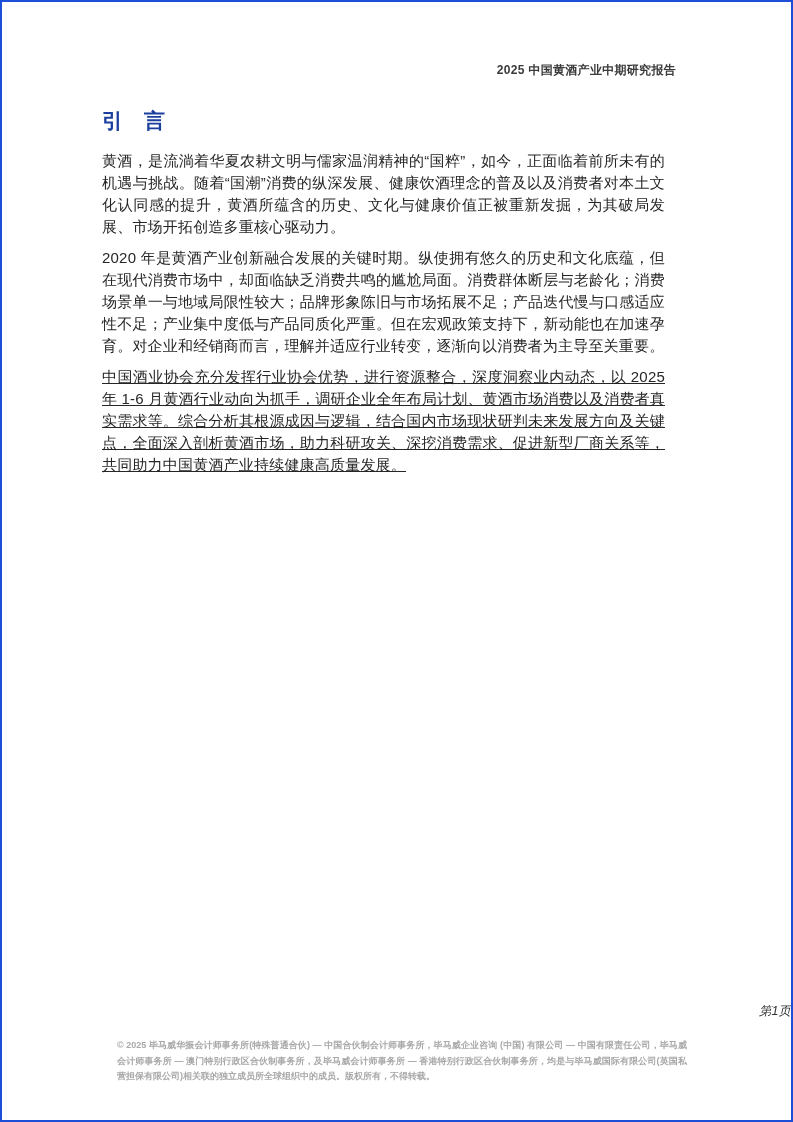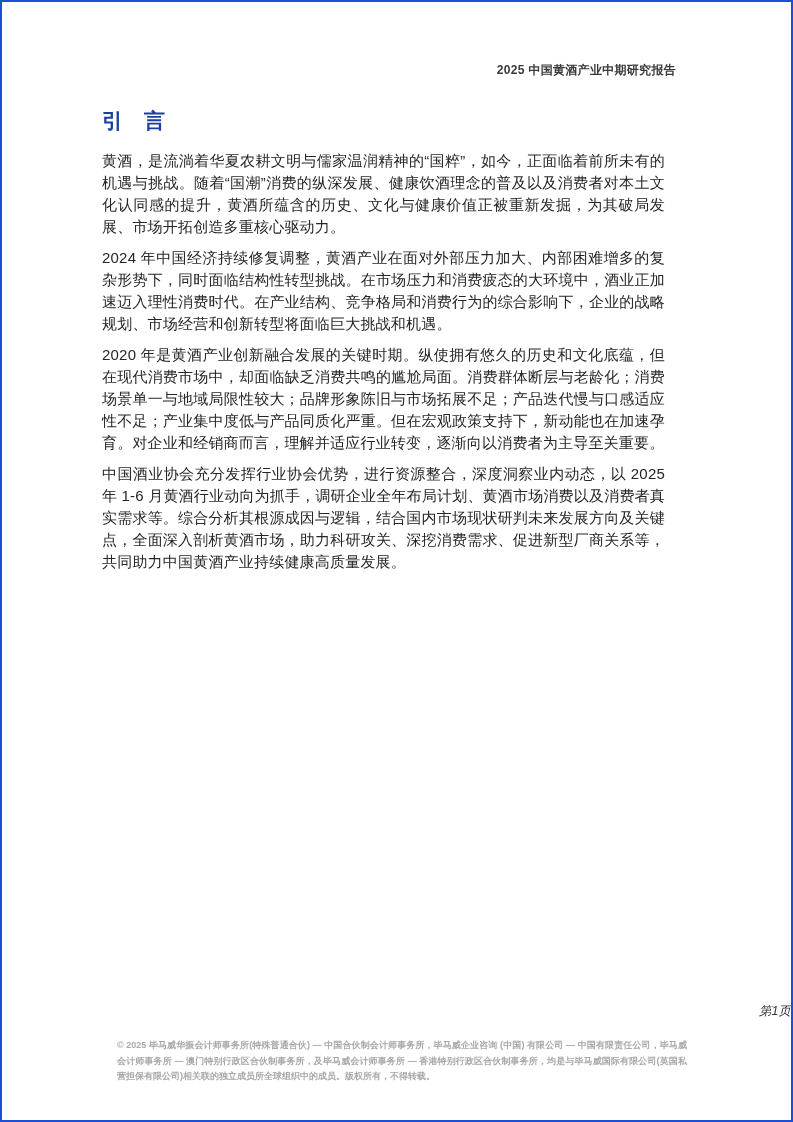--- a/index.html
+++ b/index.html
@@ -74,22 +74,21 @@
 <body>
 
 <div class="page">
   <div class="header" style="color: rgb(58, 58, 58);">2025 中国黄酒产业中期研究报告</div>
 
   <div class="content">
     <h1 class="title" style="color: rgb(27, 63, 158);">引　言</h1>
 
     <div class="body">
       <p style="color: rgb(38, 38, 38);">黄酒，是流淌着华夏农耕文明与儒家温润精神的“国粹”，如今，正面临着前所未有的机遇与挑战。随着“国潮”消费的纵深发展、健康饮酒理念的普及以及消费者对本土文化认同感的提升，黄酒所蕴含的历史、文化与健康价值正被重新发掘，为其破局发展、市场开拓创造多重核心驱动力。</p>
-      <p style="color: rgb(38, 38, 38);">2024 年中国经济持续修复调整，黄酒产业在面对外部压力加大、内部困难增多的复杂形势下，同时面临结构性转型挑战。在市场压力和消费疲态的大环境中，酒业正加速迈入理性消费时代。在产业结构、竞争格局和消费行为的综合影响下，企业的战略规划、市场经营和创新转型将面临巨大挑战和机遇。</p>
       <p style="color: rgb(38, 38, 38);">2020 年是黄酒产业创新融合发展的关键时期。纵使拥有悠久的历史和文化底蕴，但在现代消费市场中，却面临缺乏消费共鸣的尴尬局面。消费群体断层与老龄化；消费场景单一与地域局限性较大；品牌形象陈旧与市场拓展不足；产品迭代慢与口感适应性不足；产业集中度低与产品同质化严重。但在宏观政策支持下，新动能也在加速孕育。对企业和经销商而言，理解并适应行业转变，逐渐向以消费者为主导至关重要。</p>
-      <p style="color: rgb(38, 38, 38);">中国酒业协会充分发挥行业协会优势，进行资源整合，深度洞察业内动态，以 2025 年 1-6 月黄酒行业动向为抓手，调研企业全年布局计划、黄酒市场消费以及消费者真实需求等。综合分析其根源成因与逻辑，结合国内市场现状研判未来发展方向及关键点，全面深入剖析黄酒市场，助力科研攻关、深挖消费需求、促进新型厂商关系等，共同助力中国黄酒产业持续健康高质量发展。</p>
+      <p style="color: rgb(38, 38, 38); text-decoration: underline;">中国酒业协会充分发挥行业协会优势，进行资源整合，深度洞察业内动态，以 2025 年 1-6 月黄酒行业动向为抓手，调研企业全年布局计划、黄酒市场消费以及消费者真实需求等。综合分析其根源成因与逻辑，结合国内市场现状研判未来发展方向及关键点，全面深入剖析黄酒市场，助力科研攻关、深挖消费需求、促进新型厂商关系等，共同助力中国黄酒产业持续健康高质量发展。</p>
     </div>
   </div>
 
   <div class="page-number">第1页</div>
 
   <div class="footer" style="color: rgb(169, 169, 169); font-weight: bold;">© 2025 毕马威华振会计师事务所(特殊普通合伙) — 中国合伙制会计师事务所，毕马威企业咨询 (中国) 有限公司 — 中国有限责任公司，毕马威会计师事务所 — 澳门特别行政区合伙制事务所，及毕马威会计师事务所 — 香港特别行政区合伙制事务所，均是与毕马威国际有限公司(英国私营担保有限公司)相关联的独立成员所全球组织中的成员。版权所有，不得转载。</div>
 </div>
 
 </body></html>

